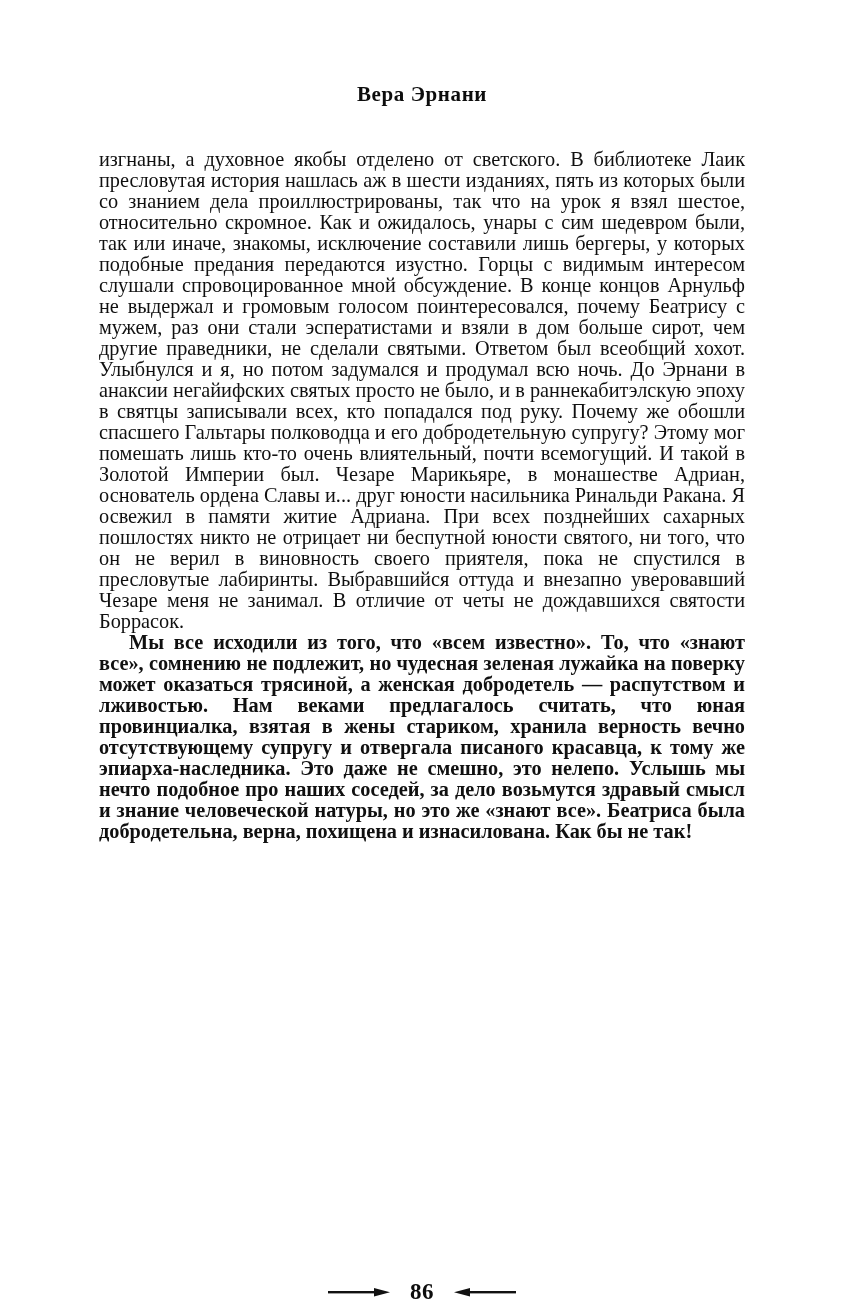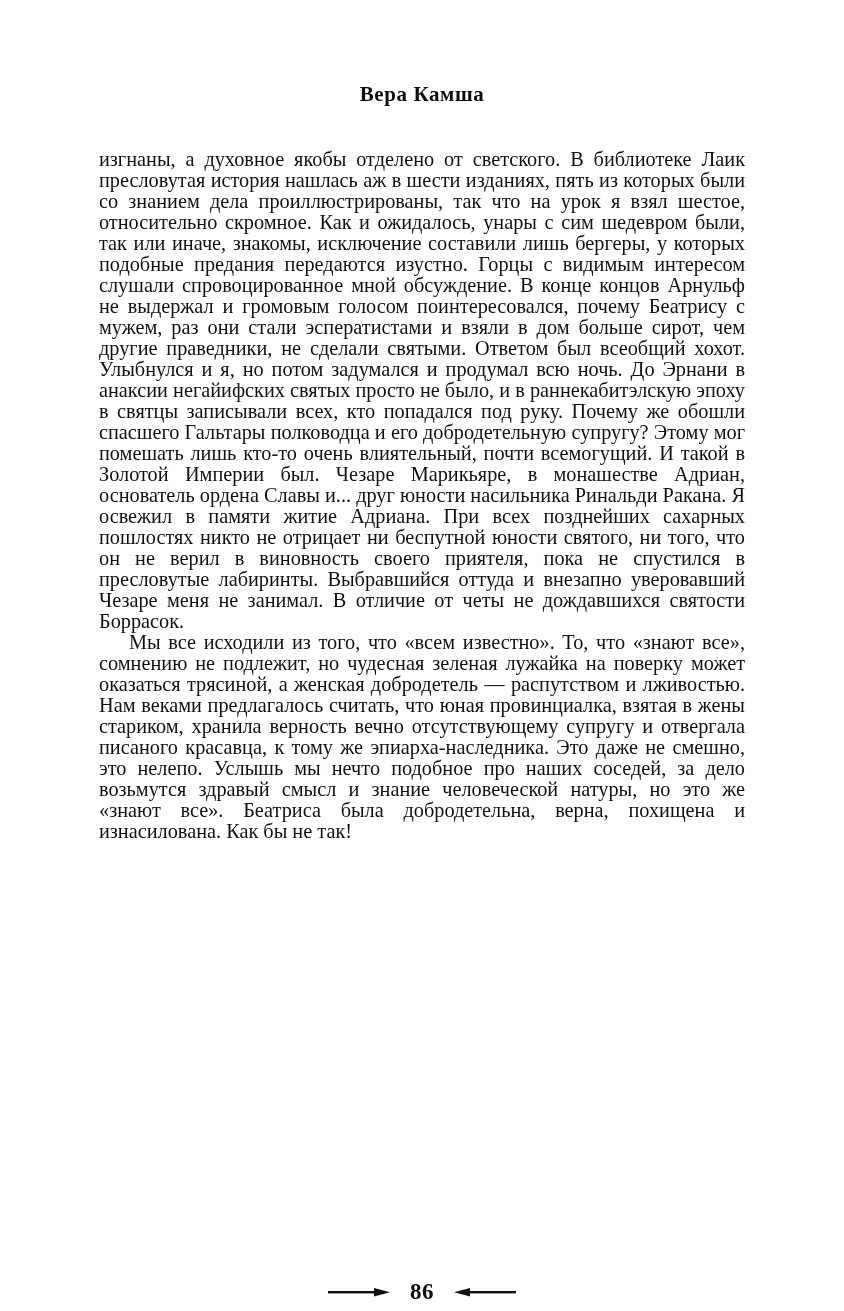--- a/index.html
+++ b/index.html
@@ -40,20 +40,21 @@
     line-height: 21px;
     color: #101010;
     hyphens: manual;
   }
   .text-block p {
     margin: 0;
     text-indent: 0;
   }
   .text-block p.indent {
     text-indent: 30px;
+    font-weight: bold;
   }
   .footer {
     position: absolute;
     left: 0;
     right: 0;
     bottom: 88px;
     display: flex;
     align-items: center;
     justify-content: center;
     gap: 12px;
@@ -67,21 +68,21 @@
   }
   .orn {
     display: block;
   }
 </style>
 </head>
 <body>
 
 <div class="page">
 
-  <div class="running-head">Вера Камша</div>
+  <div class="running-head">Вера Эрнани</div>
 
   <div class="text-block">
     <p>изгнаны, а духовное якобы отделено от светского. В библиотеке Лаик пресловутая история нашлась аж в шести изданиях, пять из которых были со знанием дела проиллюстрированы, так что на урок я взял шестое, относительно скромное. Как и ожидалось, унары с сим шедевром были, так или иначе, знакомы, исключение составили лишь бергеры, у которых подобные предания передаются изустно. Горцы с видимым интересом слушали спровоцированное мной обсуждение. В конце концов Арнульф не выдержал и громовым голосом поинтересовался, почему Беатрису с мужем, раз они стали эсператистами и взяли в дом больше сирот, чем другие праведники, не сделали святыми. Ответом был всеобщий хохот. Улыбнулся и я, но потом задумался и продумал всю ночь. До Эрнани в анаксии негайифских святых просто не было, и в раннекабитэлскую эпоху в святцы записывали всех, кто попадался под руку. Почему же обошли спасшего Гальтары полководца и его добродетельную супругу? Этому мог помешать лишь кто-то очень влиятельный, почти всемогущий. И такой в Золотой Империи был. Чезаре Марикьяре, в монашестве Адриан, основатель ордена Славы и... друг юности насильника Ринальди Ракана. Я освежил в памяти житие Адриана. При всех позднейших сахарных пошлостях никто не отрицает ни беспутной юности святого, ни того, что он не верил в виновность своего приятеля, пока не спустился в пресловутые лабиринты. Выбравшийся оттуда и внезапно уверовавший Чезаре меня не занимал. В отличие от четы не дождавшихся святости Боррасок.</p>
     <p class="indent">Мы все исходили из того, что «всем известно». То, что «знают все», сомнению не подлежит, но чудесная зеленая лужайка на поверку может оказаться трясиной, а женская добродетель — распутством и лживостью. Нам веками предлагалось считать, что юная провинциалка, взятая в жены стариком, хранила верность вечно отсутствующему супругу и отвергала писаного красавца, к тому же эпиарха-наследника. Это даже не смешно, это нелепо. Услышь мы нечто подобное про наших соседей, за дело возьмутся здравый смысл и знание человеческой натуры, но это же «знают все». Беатриса была добродетельна, верна, похищена и изнасилована. Как бы не так!</p>
   </div>
 
   <div class="footer">
     <svg class="orn" width="70" height="12" viewBox="0 0 70 12">
       <rect x="0" y="5" width="46" height="2.4" fill="#111111"></rect>
       <polygon points="46,2 62,6.2 46,10.4" fill="#111111"></polygon>

